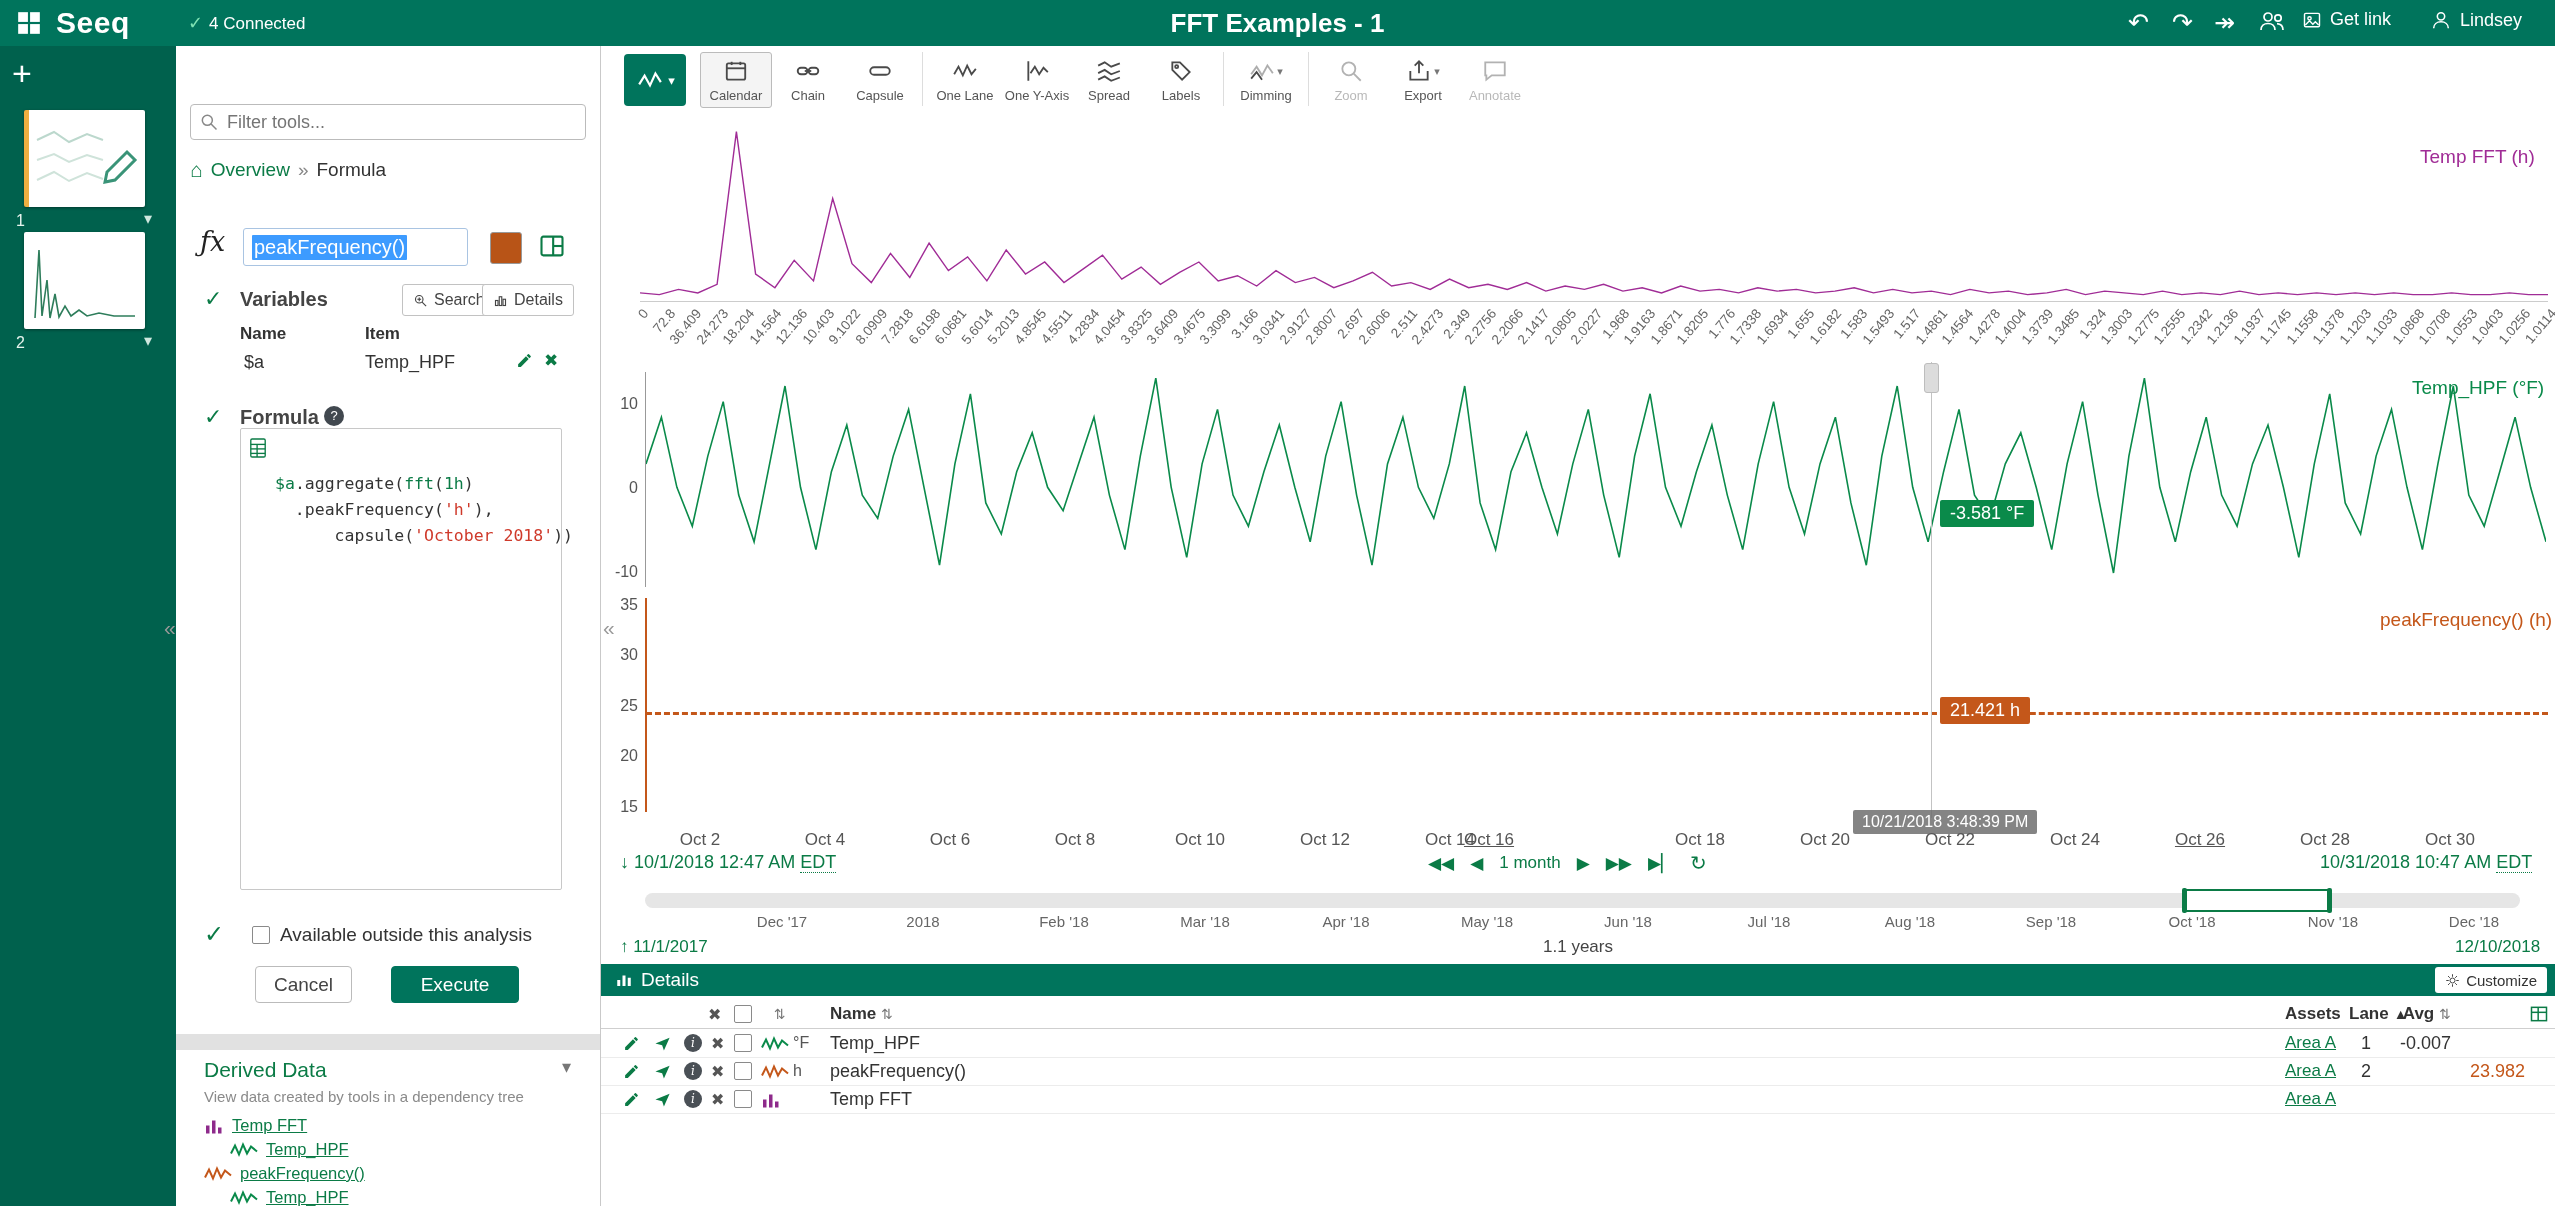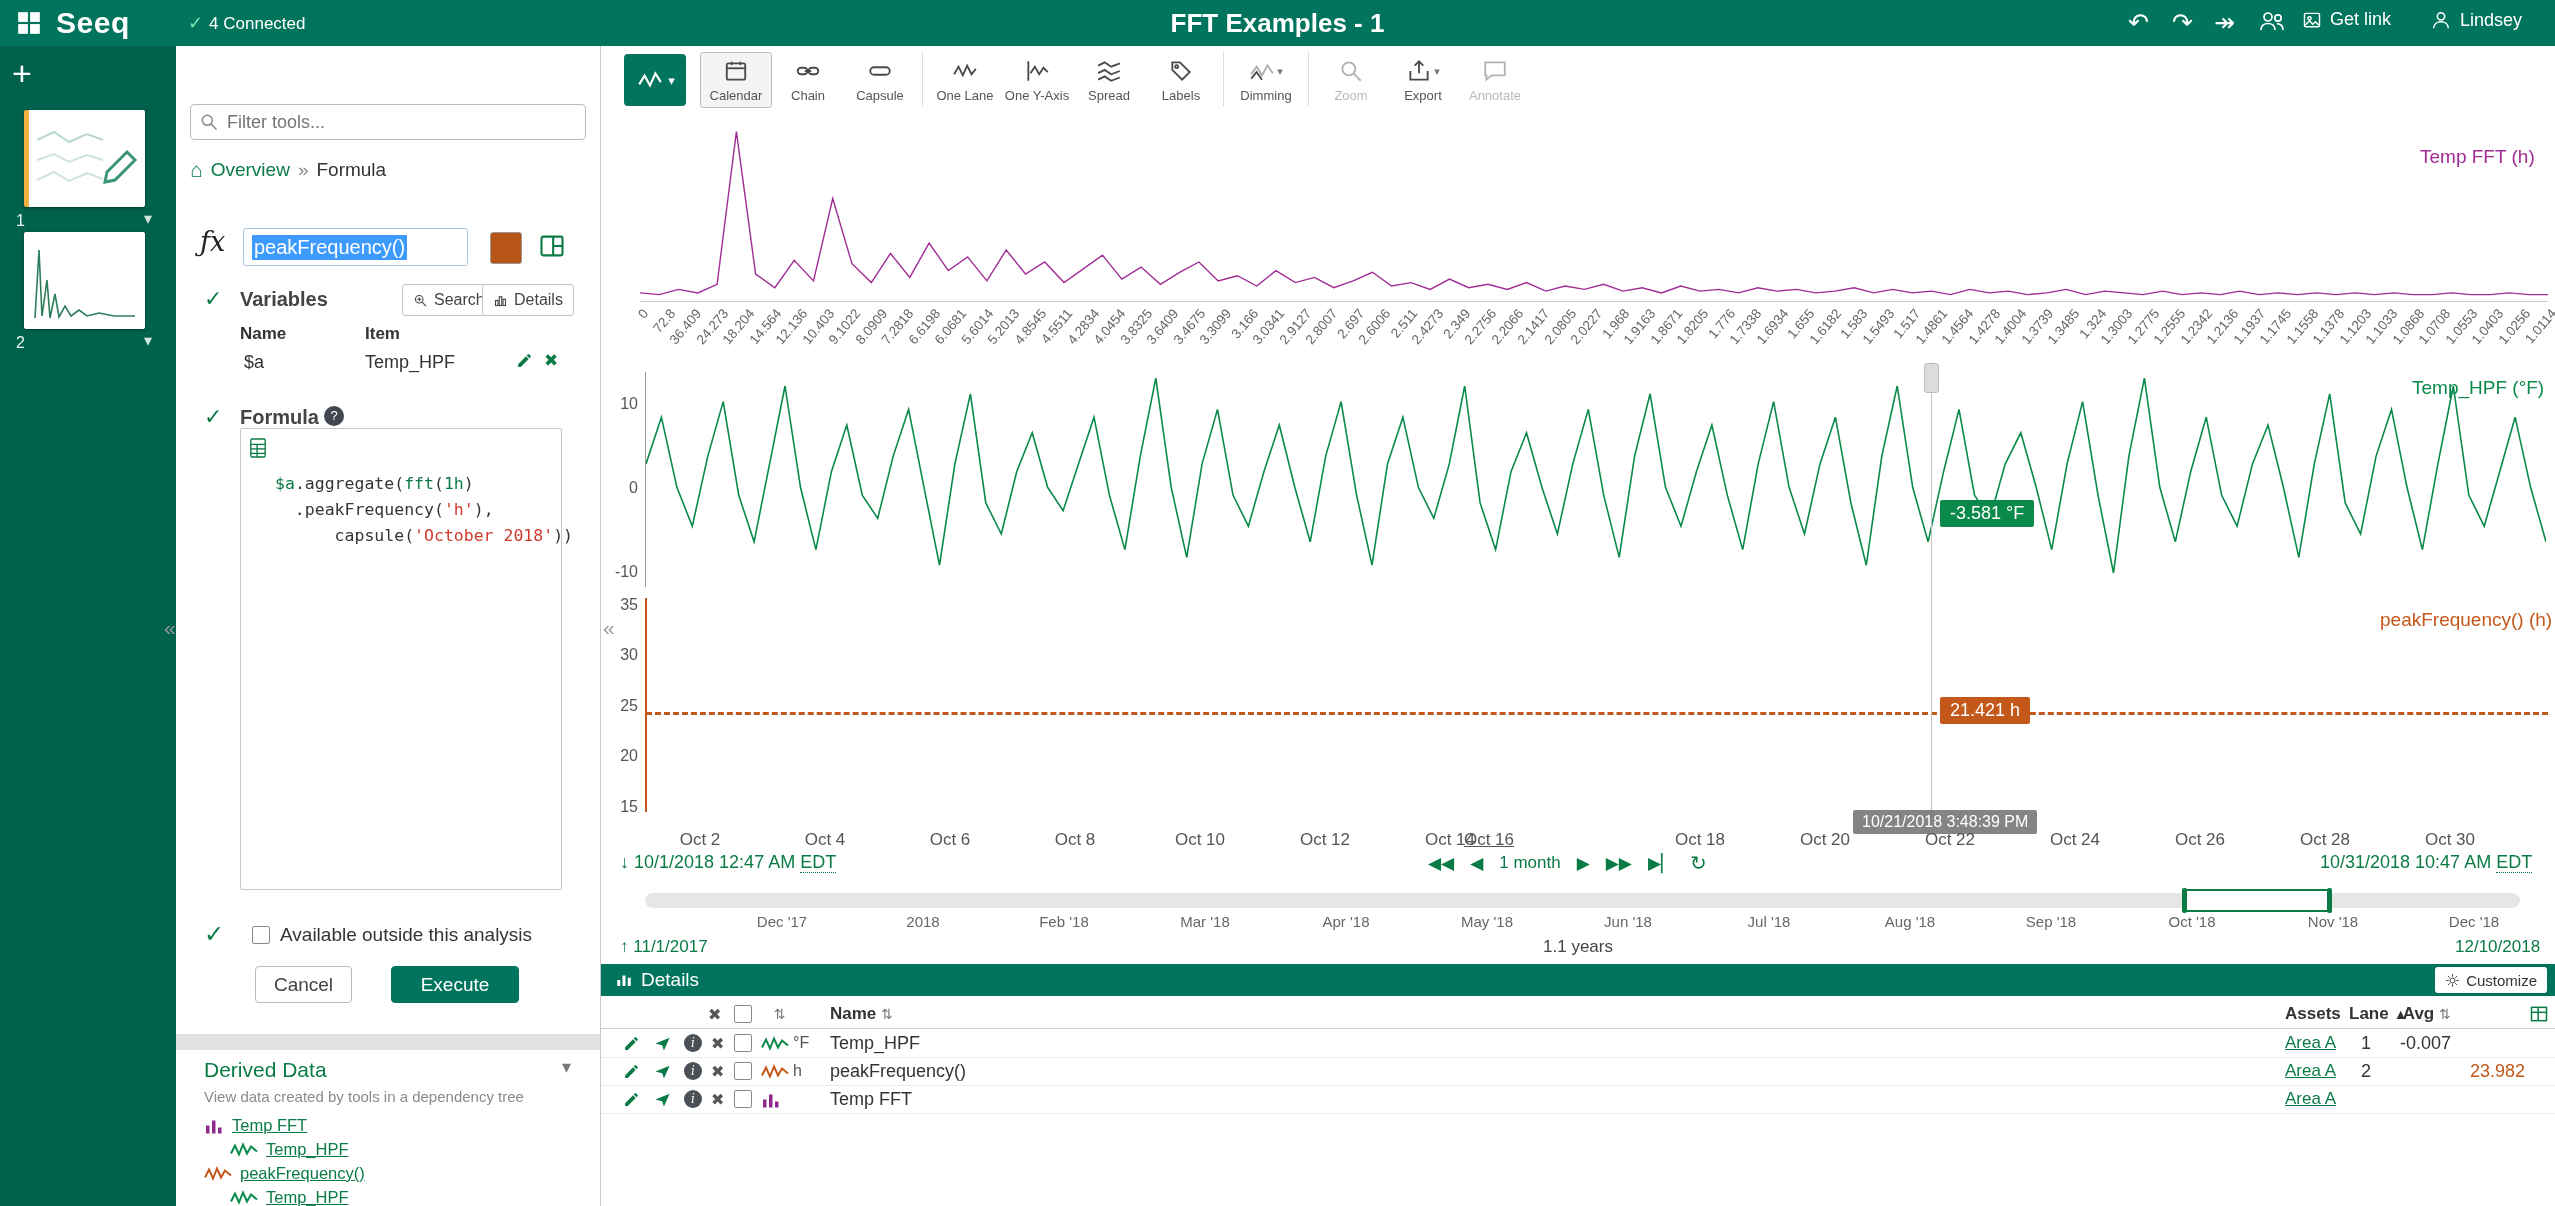--- a/index.html
+++ b/index.html
@@ -541,21 +541,21 @@
       <span class="xdate" style="left: 950px;">Oct 6</span>
       <span class="xdate" style="left: 1075px;">Oct 8</span>
       <span class="xdate" style="left: 1200px;">Oct 10</span>
       <span class="xdate" style="left: 1325px;">Oct 12</span>
       <span class="xdate" style="left: 1450px;">Oct 14</span>
       <span class="xdate" style="left: 1489px; text-decoration: underline;">Oct 16</span>
       <span class="xdate" style="left: 1700px;">Oct 18</span>
       <span class="xdate" style="left: 1825px;">Oct 20</span>
       <span class="xdate" style="left: 1950px;">Oct 22</span>
       <span class="xdate" style="left: 2075px;">Oct 24</span>
-      <span class="xdate" style="left: 2200px;">Oct 26</span>
+      <span class="xdate" style="left: 2200px; text-decoration: underline;">Oct 26</span>
       <span class="xdate" style="left: 2325px;">Oct 28</span>
       <span class="xdate" style="left: 2450px;">Oct 30</span>
     </div>
 
   <span class="rng" style="left:620px;top:852px">
     <span>↓ </span><span>10/1/2018 12:47 AM</span> <span class="tz">EDT</span>
   </span>
   <div class="navgrp">
     <span>◀◀</span>
     <span>◀</span>

